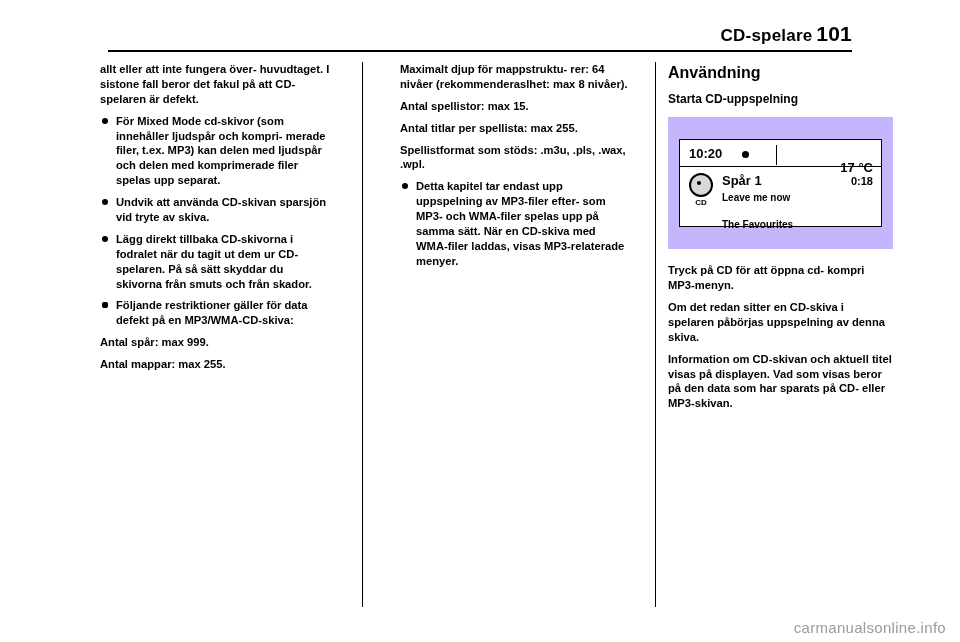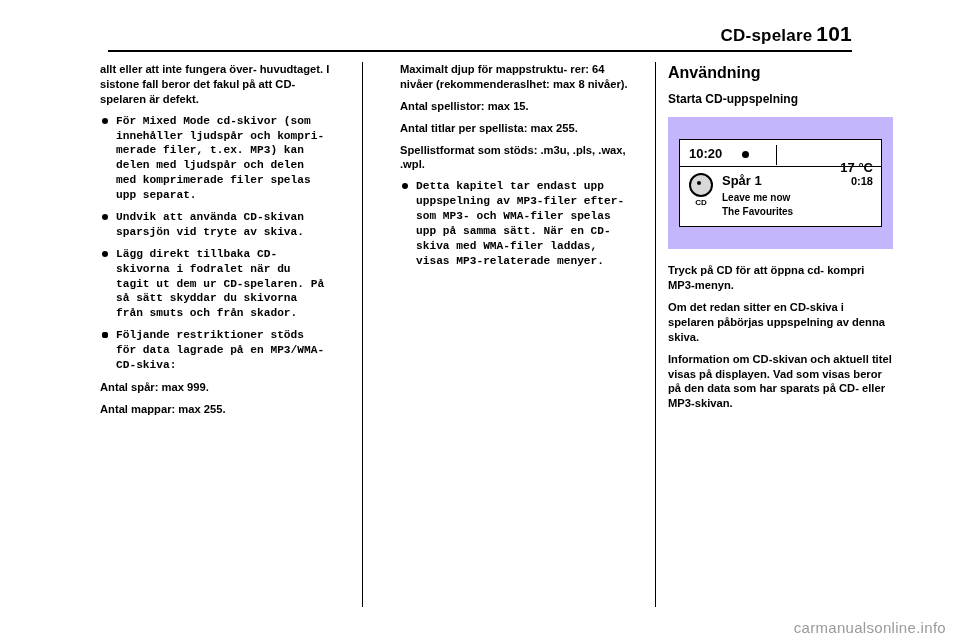--- a/index.html
+++ b/index.html
@@ -69,21 +69,20 @@
   .col.c2 { left: 400px; width: 228px; }
   .col.c3 { left: 668px; width: 225px; }
 
   p {
     margin: 0 0 7px 0;
   }
   .bullet {
     position: relative;
     padding-left: 16px;
     margin: 0 0 7px 0;
-    font-family: Liberation Mono, monospace;
   }
   .bullet .dot {
     position: absolute;
     left: 2px;
     top: 4px;
     width: 6px;
     height: 6px;
     border-radius: 50%;
     background: #000;
   }
@@ -199,21 +198,21 @@
   .meta1 {
     position: absolute;
     left: 42px;
     top: 51px;
     font-size: 10px;
     font-weight: bold;
   }
   .meta2 {
     position: absolute;
     left: 42px;
-    top: 65px;
+    top: 78px;
     font-size: 10px;
     font-weight: bold;
   }
   
   .watermark {
     position: absolute;
     right: 14px;
     bottom: 6px;
     font-size: 15px;
     color: #9a9a9a;
@@ -250,21 +249,21 @@
       <span>Lägg direkt tillbaka CD-skivorna i fodralet när du tagit ut dem ur CD-spelaren. På så sätt skyddar du skivorna från smuts och från skador.</span>
     </div>
     <div class="bullet">
       <span class="dot"></span>
     </div>
     <div class="bullet">
       <span class="dot"></span>
     </div>
     <div class="bullet">
       <span class="dot"></span>
-      <span>Följande restriktioner stöds för data lagrade på en MP3/WMA-CD-skiva:</span>
+      <span>Följande restriktioner gäller för data defekt på en MP3/WMA-CD-skiva:</span>
     </div>
 
     <p>Antal spår: max 999.</p>
     <p>Antal mappar: max 255.</p>
   </div>
 
   <div class="col c2">
     <p>Maximalt djup för mappstruktu‑ rer: 64 nivåer (rekommenderaslhet: max 8 nivåer).</p>
     <p>Antal spellistor: max 15.</p>
     <p>Antal titlar per spellista: max 255.</p>

